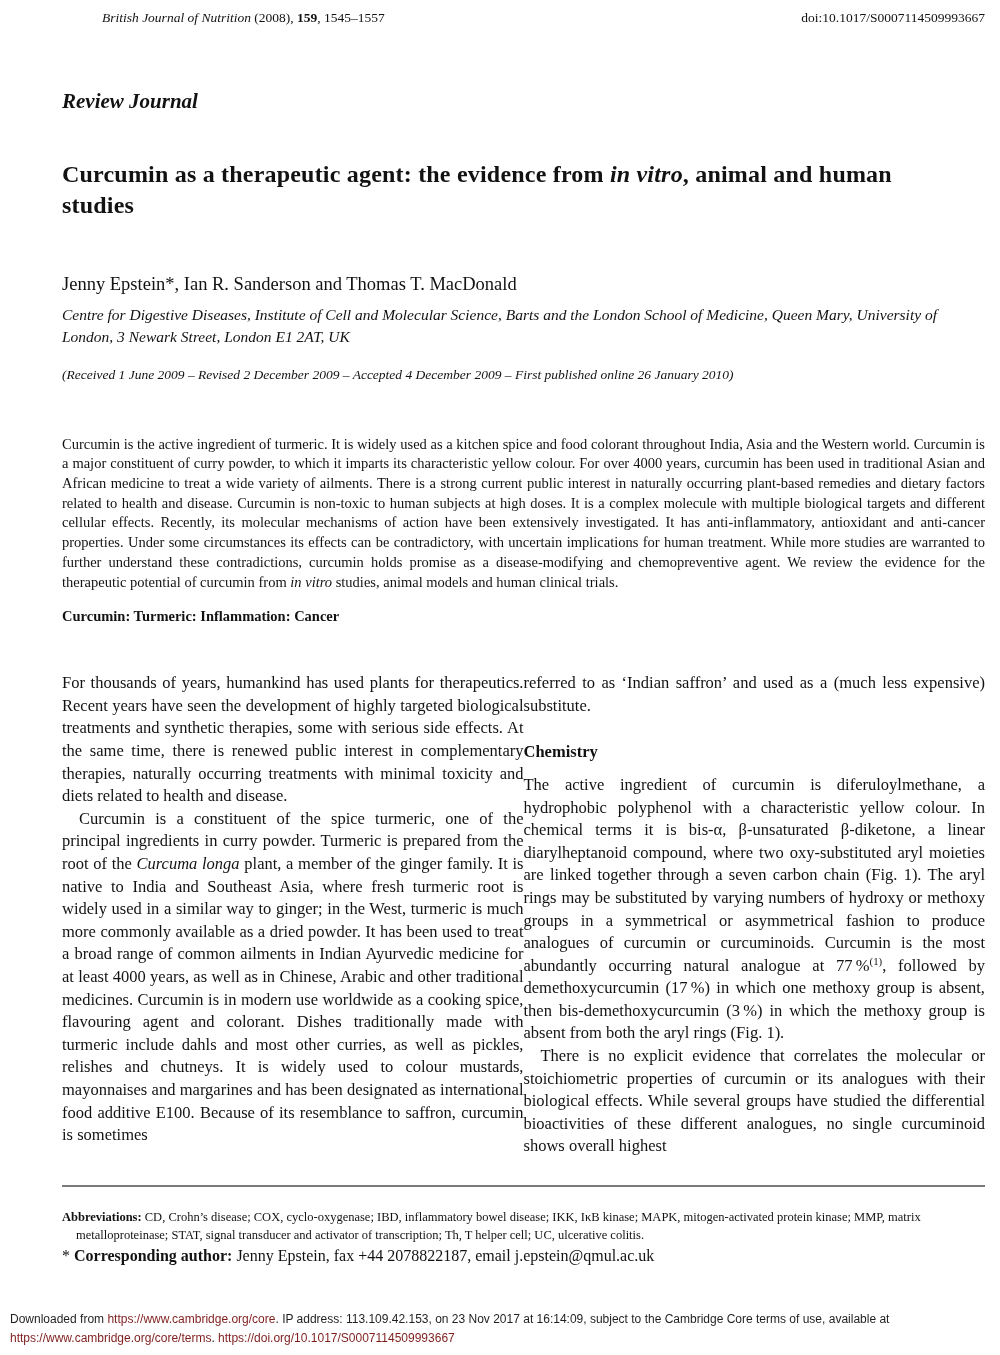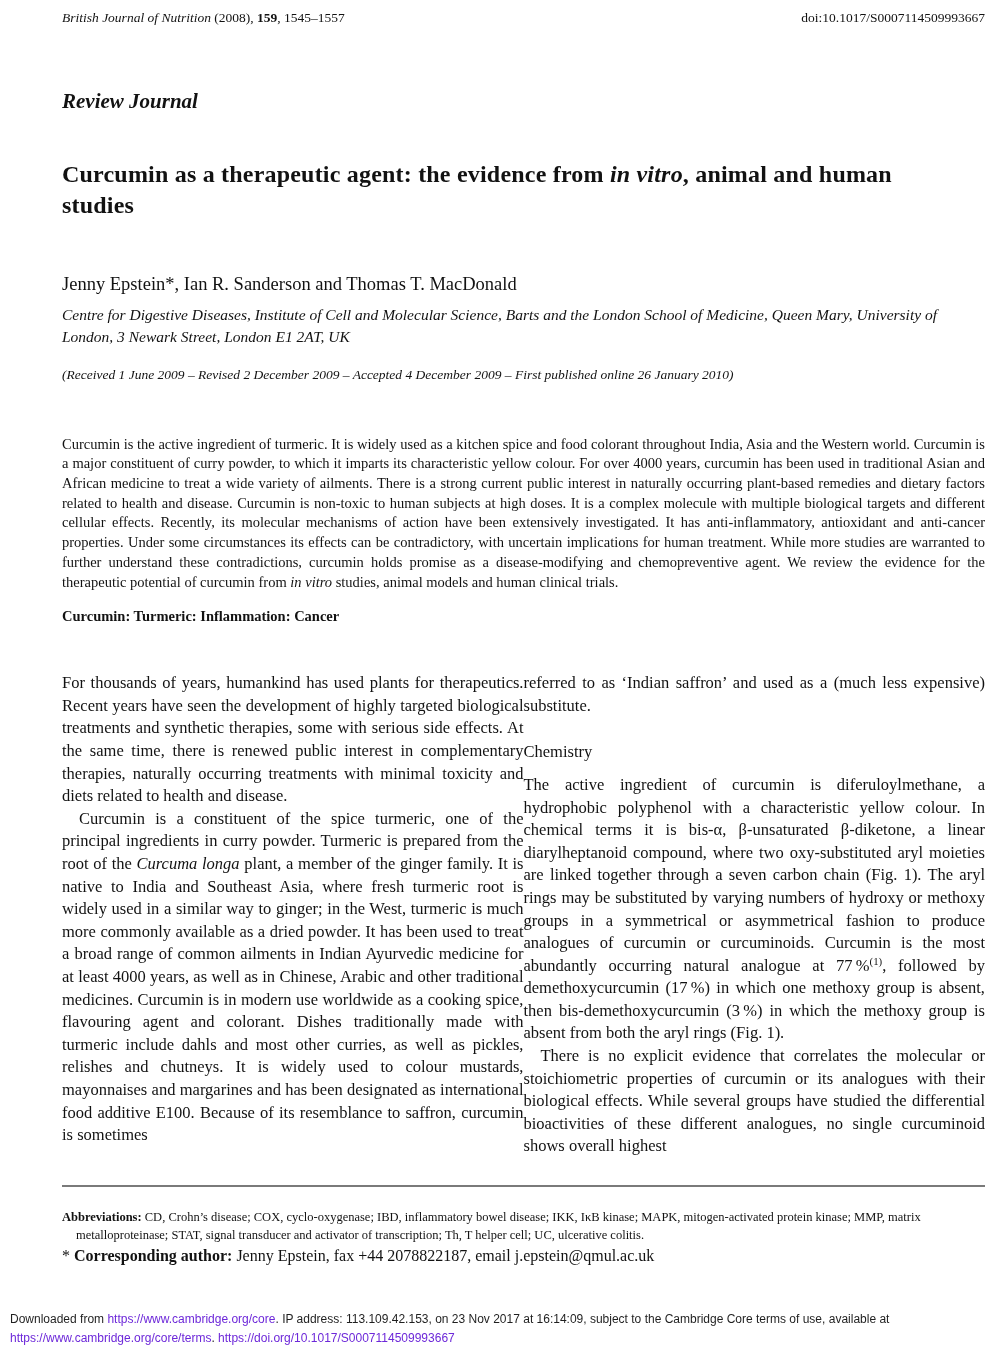--- a/index.html
+++ b/index.html
@@ -8,51 +8,51 @@
     width:1000px;height:1355px;
     background:#ffffff;
     font-family:"Liberation Serif", serif;
     color:#121212;
     overflow:hidden;
     box-sizing:border-box;
   }
   .content{padding:8px 15px 0 62px;}
   
   .masthead{display:flex;justify-content:space-between;align-items:flex-start;font-size:13.5px;line-height:1.45;}
-  .mast-left .journal-line i{font-style:italic;}
+  .mast-left .journal-line i{font-style:italic;margin-left:40px;}
   .mast-right{font-size:13.5px;}
   
   .article-type{margin:63px 0 0 0;font-size:21px;font-weight:bold;font-style:italic;line-height:1;}
   
   .title{margin:47px 0 0 0;font-size:24px;font-weight:bold;line-height:1.3;max-width:855px;letter-spacing:0.2px;}
   
   .authors{margin-top:52px;font-size:18.5px;line-height:1.2;}
   .affiliation{margin-top:9px;font-size:15.5px;font-style:italic;line-height:1.4;max-width:935px;}
   .received{margin-top:19px;font-size:13.5px;font-style:italic;}
   
   .abstract{margin:52px 0 0 0;font-size:14.5px;line-height:1.36;text-align:justify;}
   .keywords{margin-top:16px;font-size:14.5px;font-weight:bold;}
   
   .columns{margin-top:47px;display:flex;font-size:16.5px;line-height:1.37;text-align:justify;}
   .col{flex:1 1 0;min-width:0;}
   .body-p{margin:0;}
   .indent{text-indent:17px;}
-  .section-heading{margin:27px 0 13px 0;font-size:16.5px;font-weight:normal;line-height:1;}
+  .section-heading{margin:27px 0 13px 0;font-size:16.5px;font-weight:bold;line-height:1;}
   sup{font-size:0.66em;line-height:0;}
   
   .rule{border:none;border-top:2px solid #7a7a7a;margin:27px 0 0 0;width:923px;}
   .abbrev{margin-top:21px;font-size:12.5px;line-height:1.45;padding-left:14px;text-indent:-14px;max-width:930px;}
   .corresp{font-size:16px;line-height:1.45;}
   
   .download-footer{
     position:absolute;left:10px;bottom:7px;
     font-family:"Liberation Sans", sans-serif;
     font-size:12px;line-height:1.6;color:#1f1f1f;
   }
-  .download-footer a{color:#6d28d9;text-decoration:none;}
+  .download-footer a{color:#7f1d1d;text-decoration:none;}
 </style>
 </head>
 <body>
 
 <div class="page">
   <div class="content">
 
     <div class="masthead">
       <div class="mast-left">
         <div class="journal-line"><i>British Journal of Nutrition</i><span> (2008), </span><b>159</b><span>, 1545–1557</span></div>

